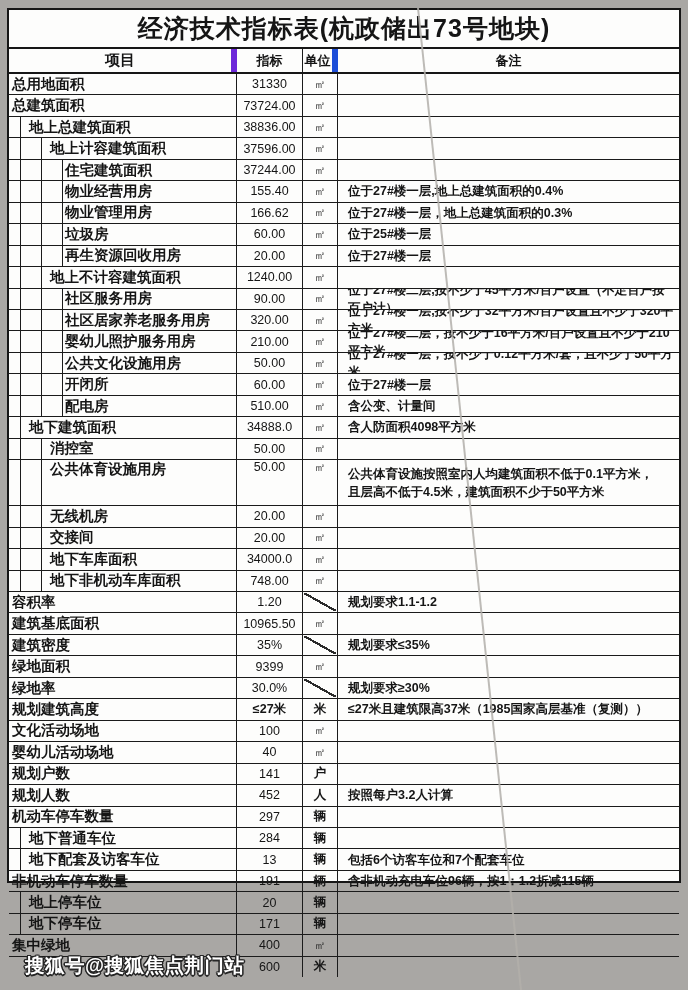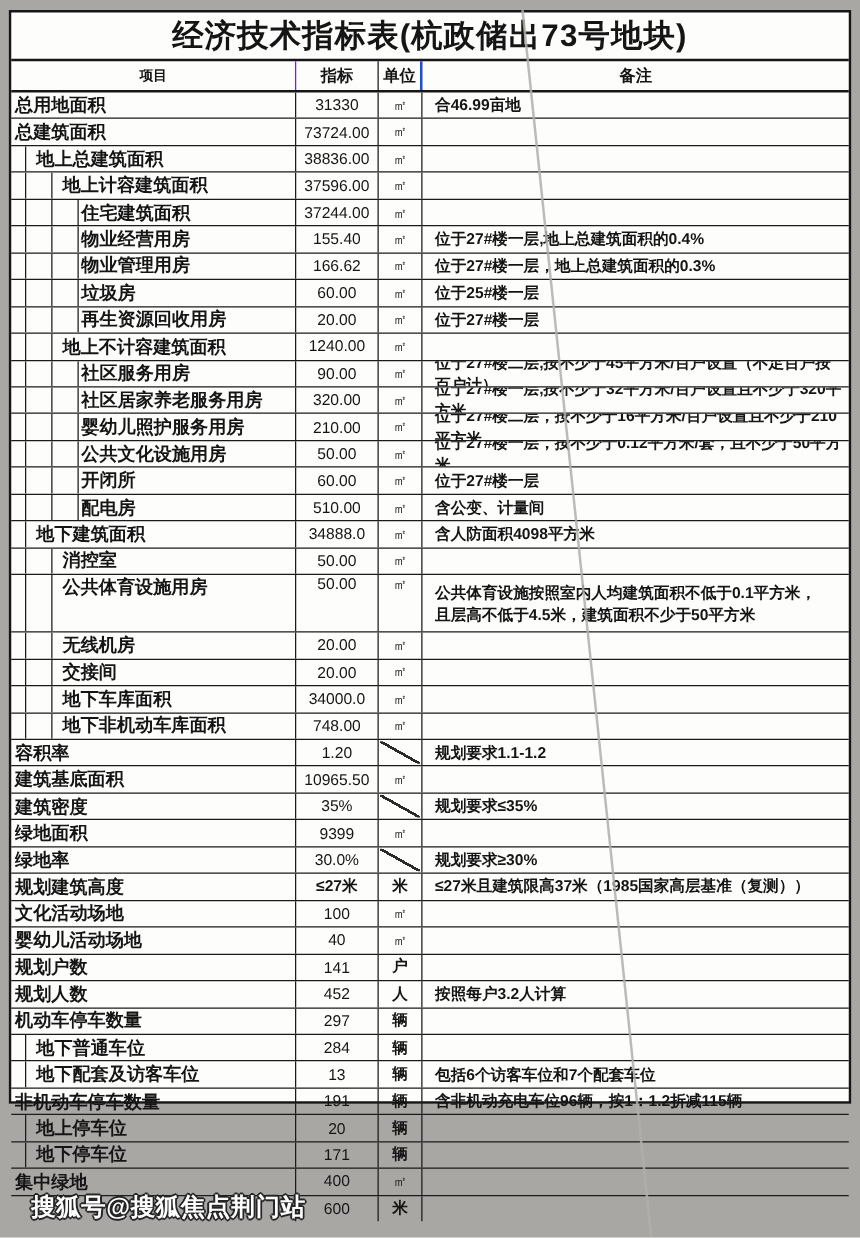--- a/index.html
+++ b/index.html
@@ -17,23 +17,23 @@
   .title-row{
     height:37px;flex:0 0 37px;border-bottom:2px solid #161616;
     display:flex;align-items:center;justify-content:center;
     font-size:25px;font-weight:bold;letter-spacing:1px;
   }
   .header-row{
     height:23px;flex:0 0 23px;border-bottom:2px solid #161616;
     display:flex;font-weight:bold;
   }
   .header-row .hc{display:flex;align-items:center;justify-content:center;box-sizing:border-box;}
-  .hc.h-item{width:228px;border-right:1px solid #6d28d9;font-size:11px;}
+  .hc.h-item{width:228px;border-right:6px solid #6d28d9;font-size:15px;}
   .hc.h-ind{width:66px;border-right:1px solid #1b1b1b;font-size:13px;}
-  .hc.h-unit{width:35px;border-right:2px solid #1d4ed8;font-size:13px;}
+  .hc.h-unit{width:35px;border-right:6px solid #1d4ed8;font-size:13px;}
   .hc.h-rem{flex:1;font-size:13px;}
   #rows{flex:1;display:flex;flex-direction:column;}
   .row{display:flex;flex:1;border-bottom:1px solid #1b1b1b;box-sizing:border-box;min-height:0;}
   .row:last-child{border-bottom:none;}
   .row.tall{flex:2.2;}
   .cell{display:flex;align-items:center;box-sizing:border-box;overflow:hidden;}
   .c-item{
     width:228px;border-right:1px solid #1b1b1b;position:relative;
     font-weight:bold;font-size:14.5px;white-space:nowrap;
   }
@@ -76,21 +76,20 @@
   </div>
   <div id="rows">
       <div class="row">
         <div class="cell c-item l0">
           <span>总用地面积</span>
         </div>
         <div class="cell c-ind">31330</div>
         <div class="cell c-unit">
           <span class="sq">㎡</span>
         </div>
-        <div class="cell c-rem">合46.99亩地</div>
       </div>
       <div class="row">
         <div class="cell c-item l0">
           <span>总建筑面积</span>
         </div>
         <div class="cell c-ind">73724.00</div>
         <div class="cell c-unit">
           <span class="sq">㎡</span>
         </div>
         <div class="cell c-rem"></div>

